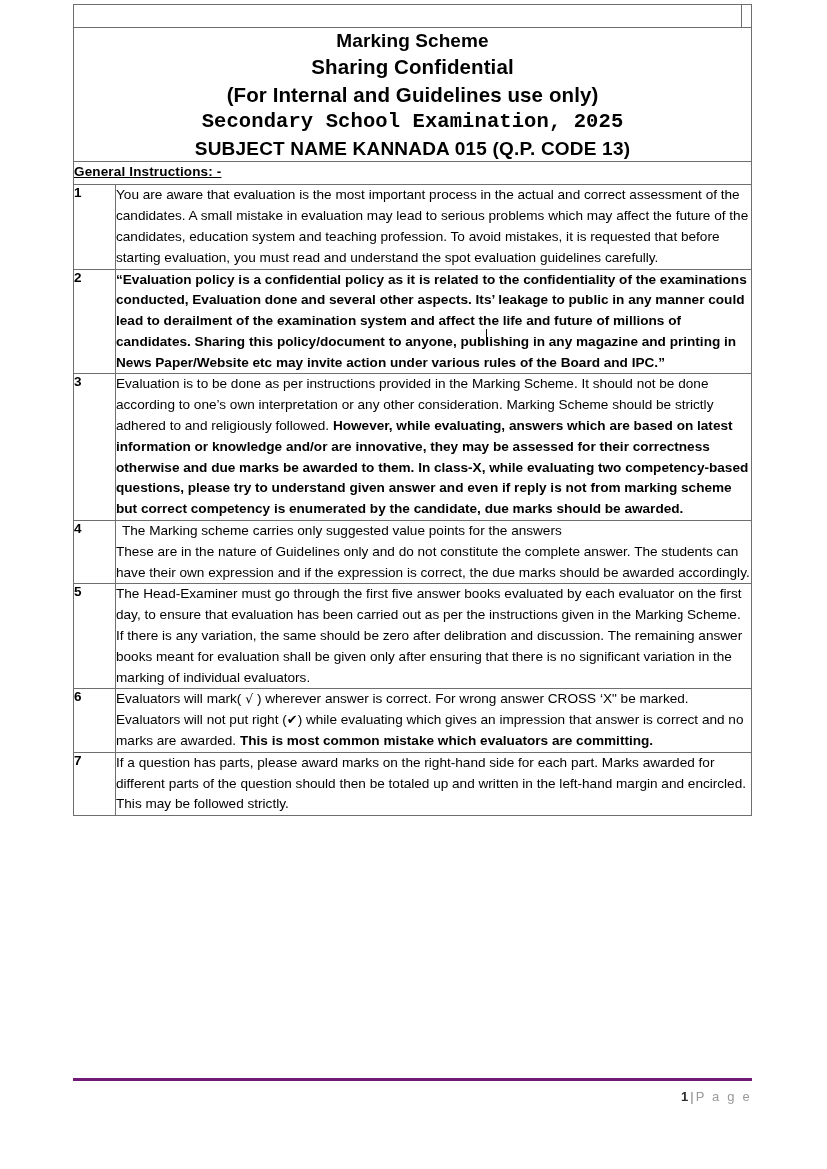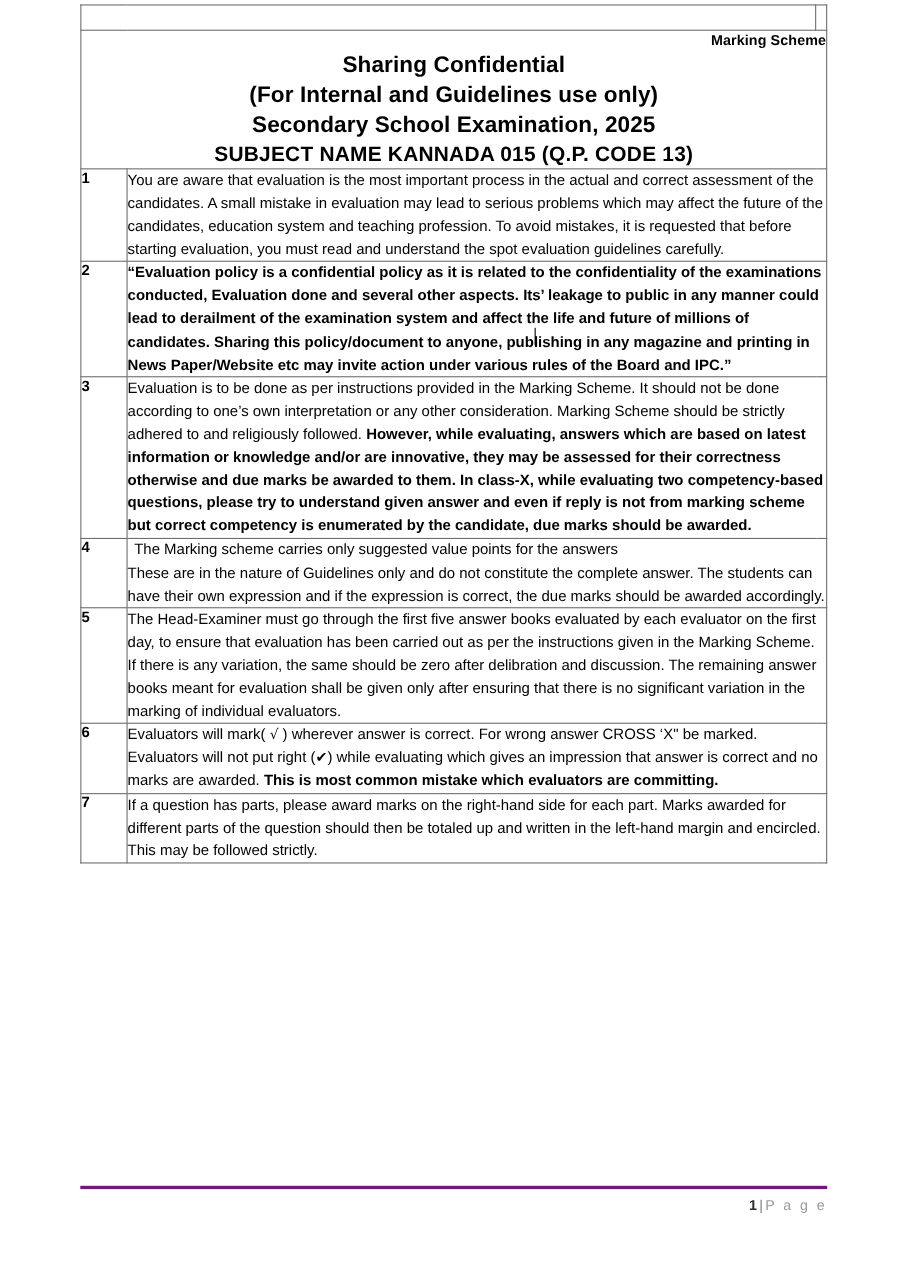--- a/index.html
+++ b/index.html
@@ -50,24 +50,24 @@
   
   .header-cell {
     text-align: center;
     padding: 8px 6px 12px 6px;
   }
   .hdr-line {
     font-weight: bold;
     line-height: 1.34;
     letter-spacing: 0.1px;
   }
-  .hdr-1 { font-size: 13px; text-align: right; }
+  .hdr-1 { font-size: 19px; }
   .hdr-2 { font-size: 20.5px; }
   .hdr-3 { font-size: 20.5px; }
-  .hdr-4 { font-size: 20.5px; }
+  .hdr-4 { font-size: 20.5px; font-family: Liberation Mono, monospace; }
   .hdr-5 { font-size: 19px; letter-spacing: 0.2px; }
 
   
   .gi-cell {
     padding: 9px 0 9px 11px;
     height: 22px;
   }
   .gi-title {
     font-size: 13.5px;
     font-weight: bold;
@@ -166,20 +166,25 @@
       <tr>
         <td class="header-cell" colspan="3">
           <div class="hdr-line hdr-1">Marking Scheme</div>
           <div class="hdr-line hdr-2">Sharing Confidential</div>
           <div class="hdr-line hdr-3">(For Internal and Guidelines use only)</div>
           <div class="hdr-line hdr-4">Secondary School Examination, 2025</div>
           <div class="hdr-line hdr-5">SUBJECT NAME KANNADA 015 (Q.P. CODE 13)</div>
         </td>
       </tr>
 
+      <tr>
+        <td class="gi-cell" colspan="3">
+          <span class="gi-title">General Instructions: -</span>
+        </td>
+      </tr>
 
       <tr>
         <td class="num-cell">1</td>
         <td class="body-cell" colspan="2">
           <p>You are aware that evaluation is the most important process in the actual and correct assessment of the candidates. A small mistake in evaluation may lead to serious problems which may affect the future of the candidates, education system and teaching profession. To avoid mistakes, it is requested that before starting evaluation, you must read and understand the spot evaluation guidelines carefully.</p>
         </td>
       </tr>
 
       <tr>
         <td class="num-cell">2</td>

